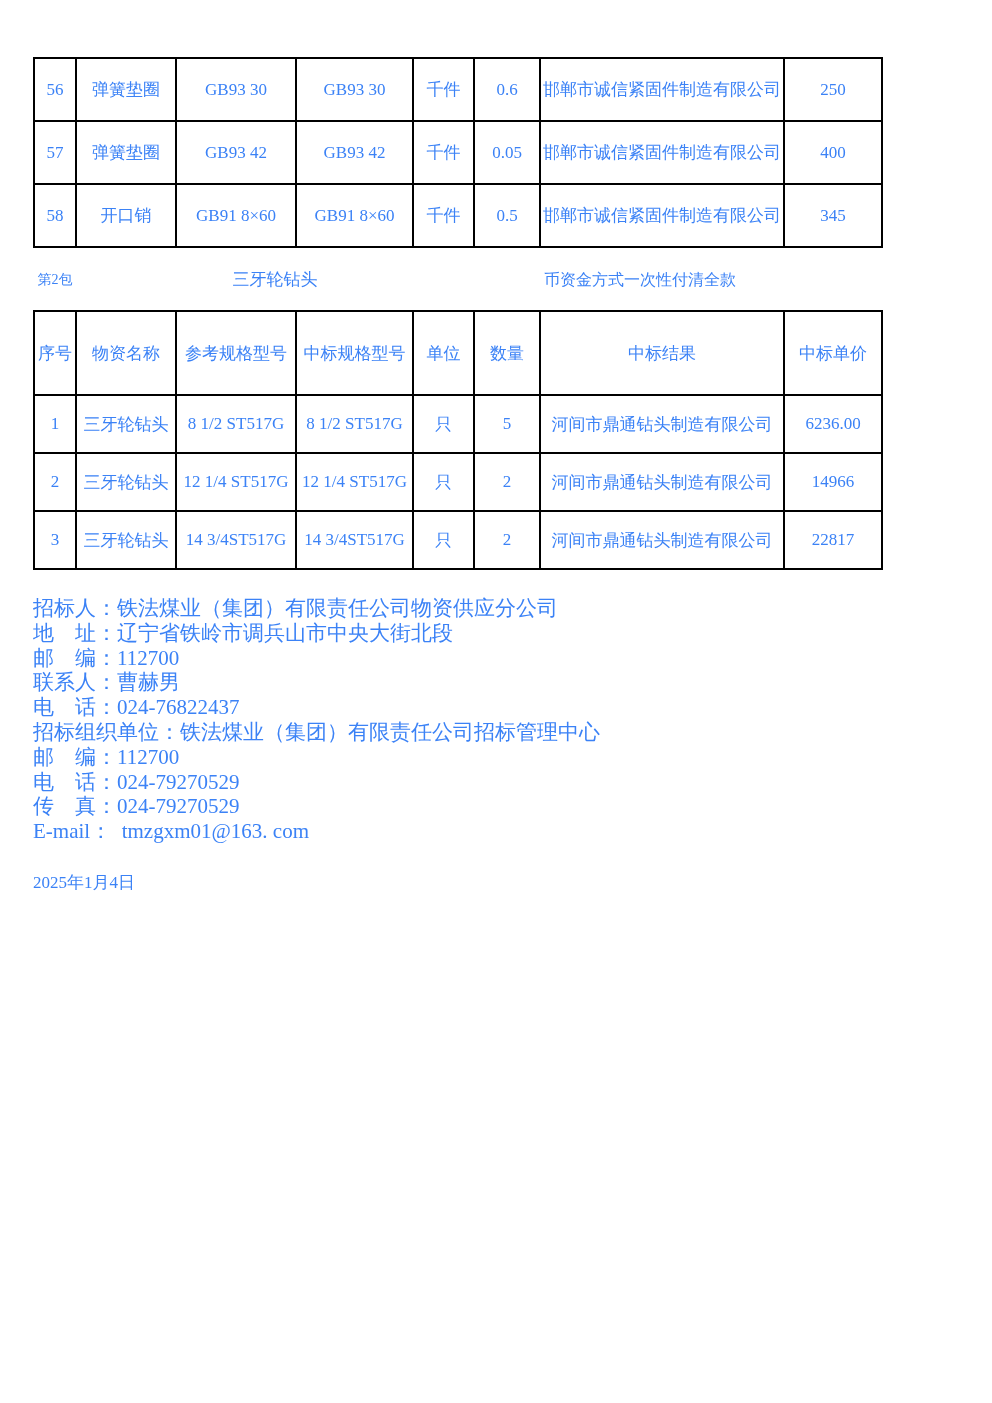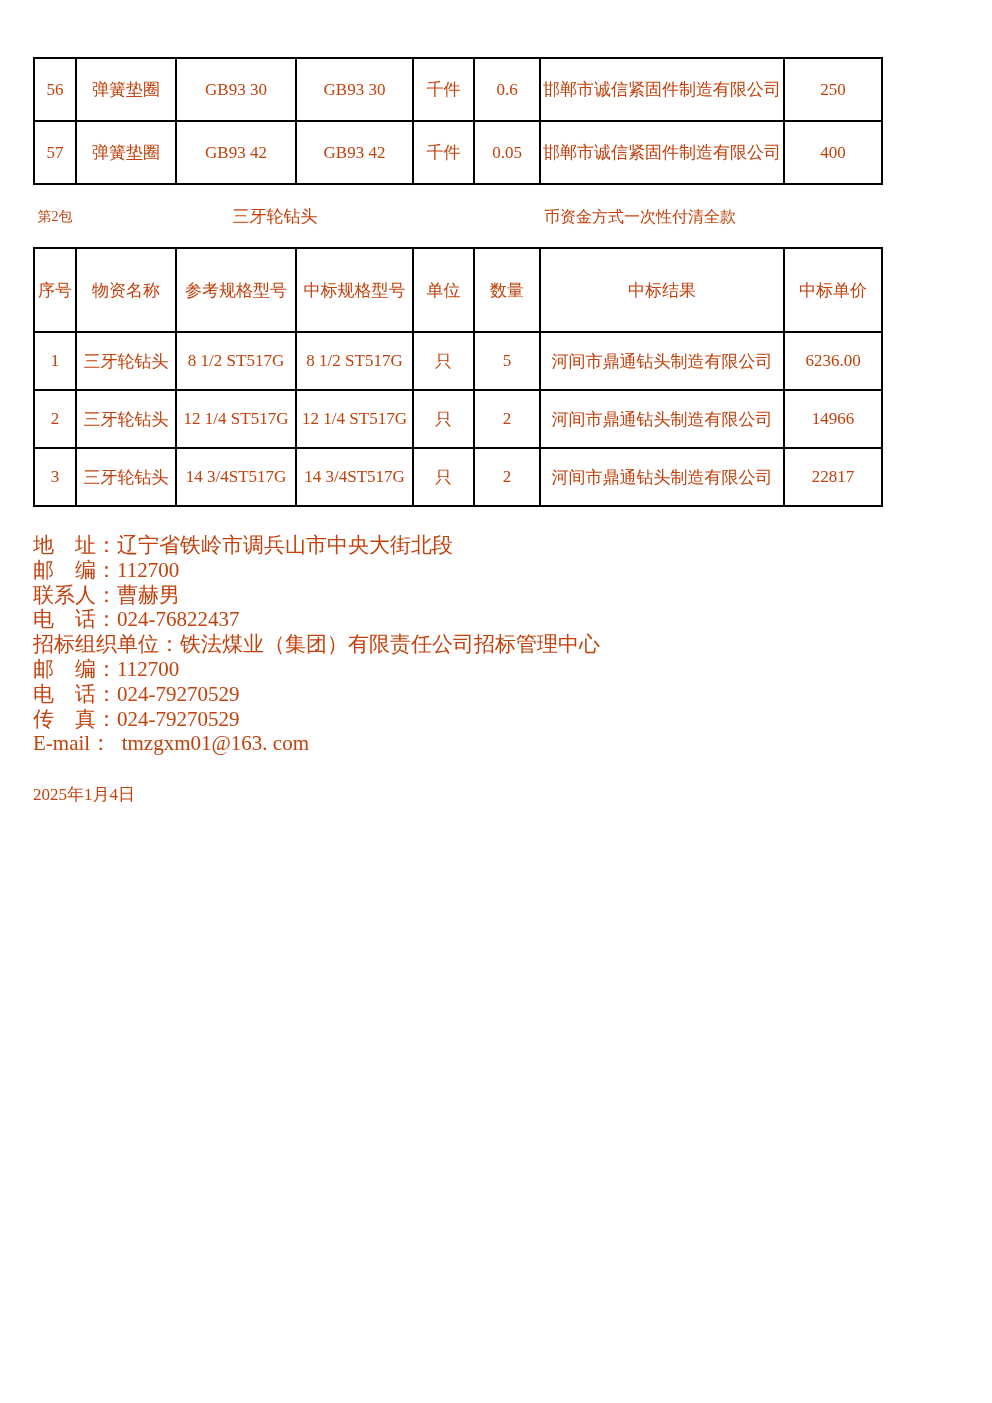--- a/index.html
+++ b/index.html
@@ -2,21 +2,21 @@
 <html><head>
 <meta charset="utf-8">
 <style>
   * { margin: 0; padding: 0; box-sizing: border-box; }
   html, body { background: #ffffff; }
   .page {
     position: relative;
     width: 992px;
     height: 1403px;
     background: #ffffff;
-    color: #c2410c;
+    color: #3b82f6;
     font-family: "Liberation Serif", "DejaVu Serif", serif;
     padding-top: 57px;
     overflow: hidden;
   }
   table.tbl {
     border-collapse: collapse;
     table-layout: fixed;
     width: 850px;
     margin-left: 33px;
   }
@@ -104,20 +104,30 @@
         <tr>
           <td>57</td>
           <td>弹簧垫圈</td>
           <td>GB93 42</td>
           <td>GB93 42</td>
           <td>千件</td>
           <td>0.05</td>
           <td>邯郸市诚信紧固件制造有限公司</td>
           <td>400</td>
         </tr>
+        <tr>
+          <td>58</td>
+          <td>开口销</td>
+          <td>GB91 8×60</td>
+          <td>GB91 8×60</td>
+          <td>千件</td>
+          <td>0.5</td>
+          <td>邯郸市诚信紧固件制造有限公司</td>
+          <td>345</td>
+        </tr>
       </tbody>
   </table>
 
   <div class="section-row">
     <div class="pkg-label">第2包</div>
     <div class="pkg-name">三牙轮钻头</div>
     <div class="payment">
       <div>币资金方式一次性付清全款</div>
     </div>
   </div>
@@ -173,20 +183,21 @@
           <td>14 3/4ST517G</td>
           <td>只</td>
           <td>2</td>
           <td>河间市鼎通钻头制造有限公司</td>
           <td>22817</td>
         </tr>
       </tbody>
   </table>
 
   <div class="contact" id="contact-block">
+      <div class="contact-line">招标人：铁法煤业（集团）有限责任公司物资供应分公司</div>
       <div class="contact-line">地　址：辽宁省铁岭市调兵山市中央大街北段</div>
       <div class="contact-line">邮　编：112700</div>
       <div class="contact-line">联系人：曹赫男</div>
       <div class="contact-line">电　话：024-76822437</div>
       <div class="contact-line">招标组织单位：铁法煤业（集团）有限责任公司招标管理中心</div>
       <div class="contact-line">邮　编：112700</div>
       <div class="contact-line">电　话：024-79270529</div>
       <div class="contact-line">传　真：024-79270529</div>
       <div class="contact-line">E-mail：  tmzgxm01@163. com</div>
     </div>

